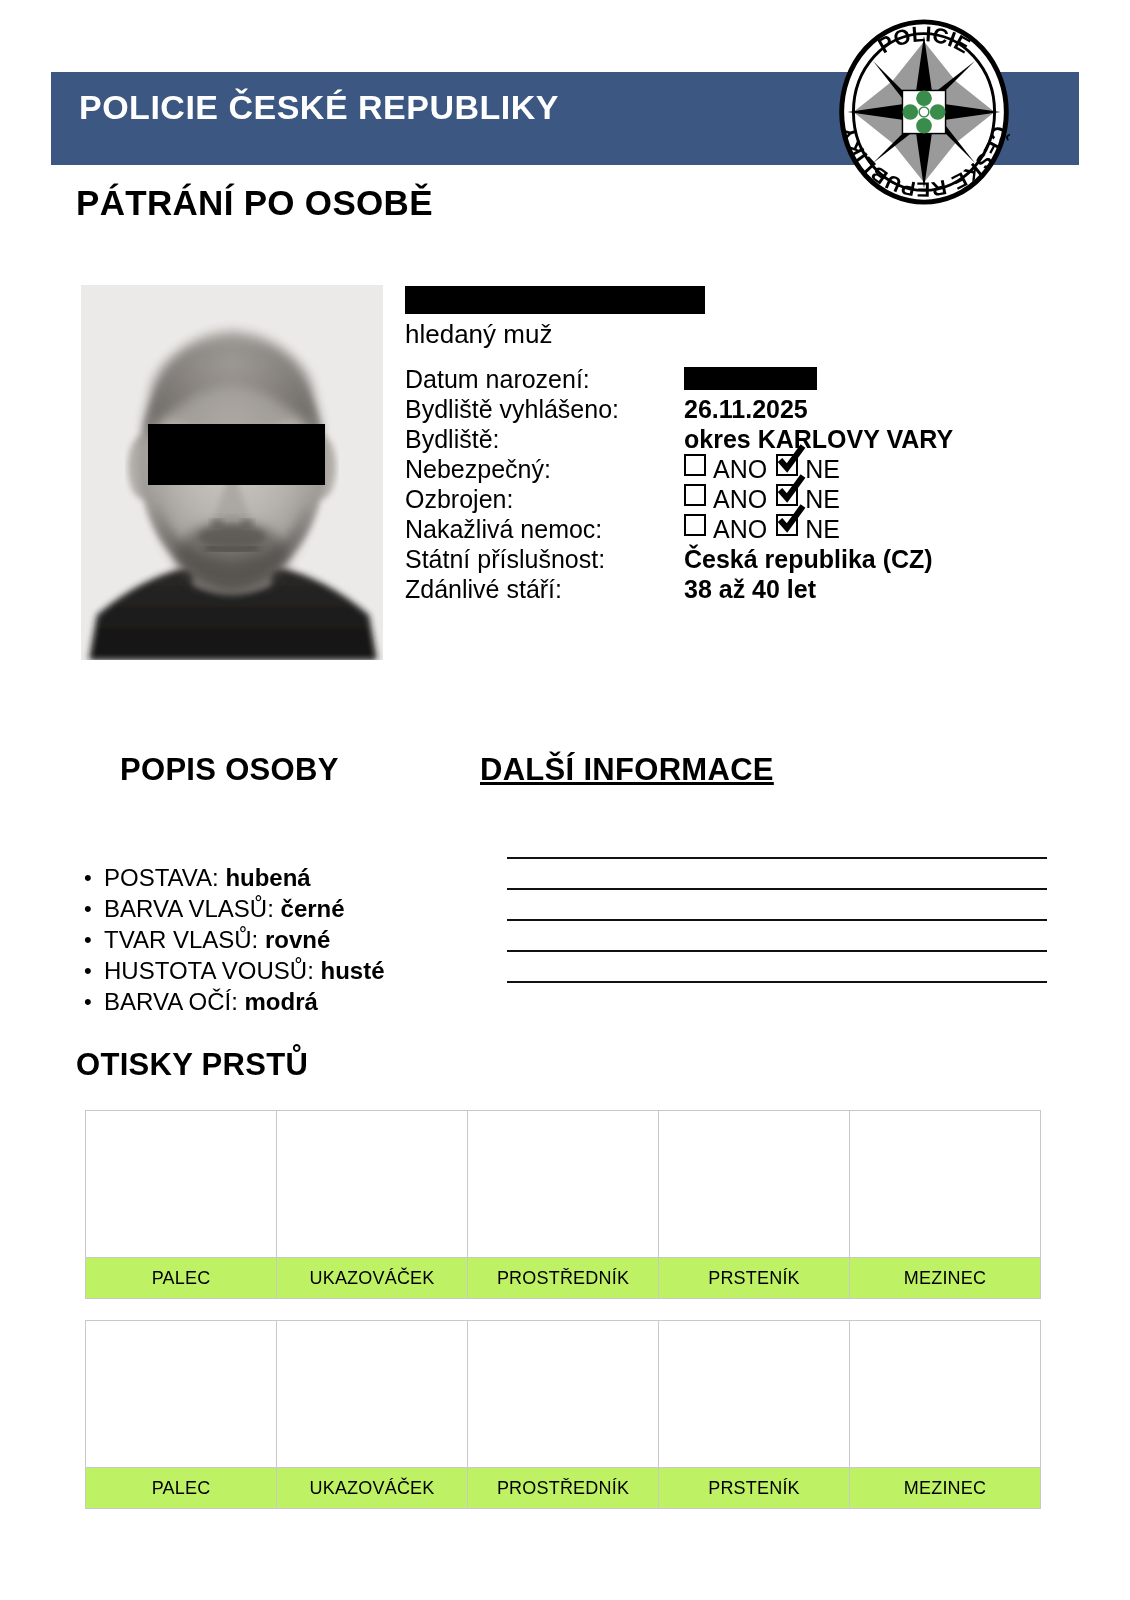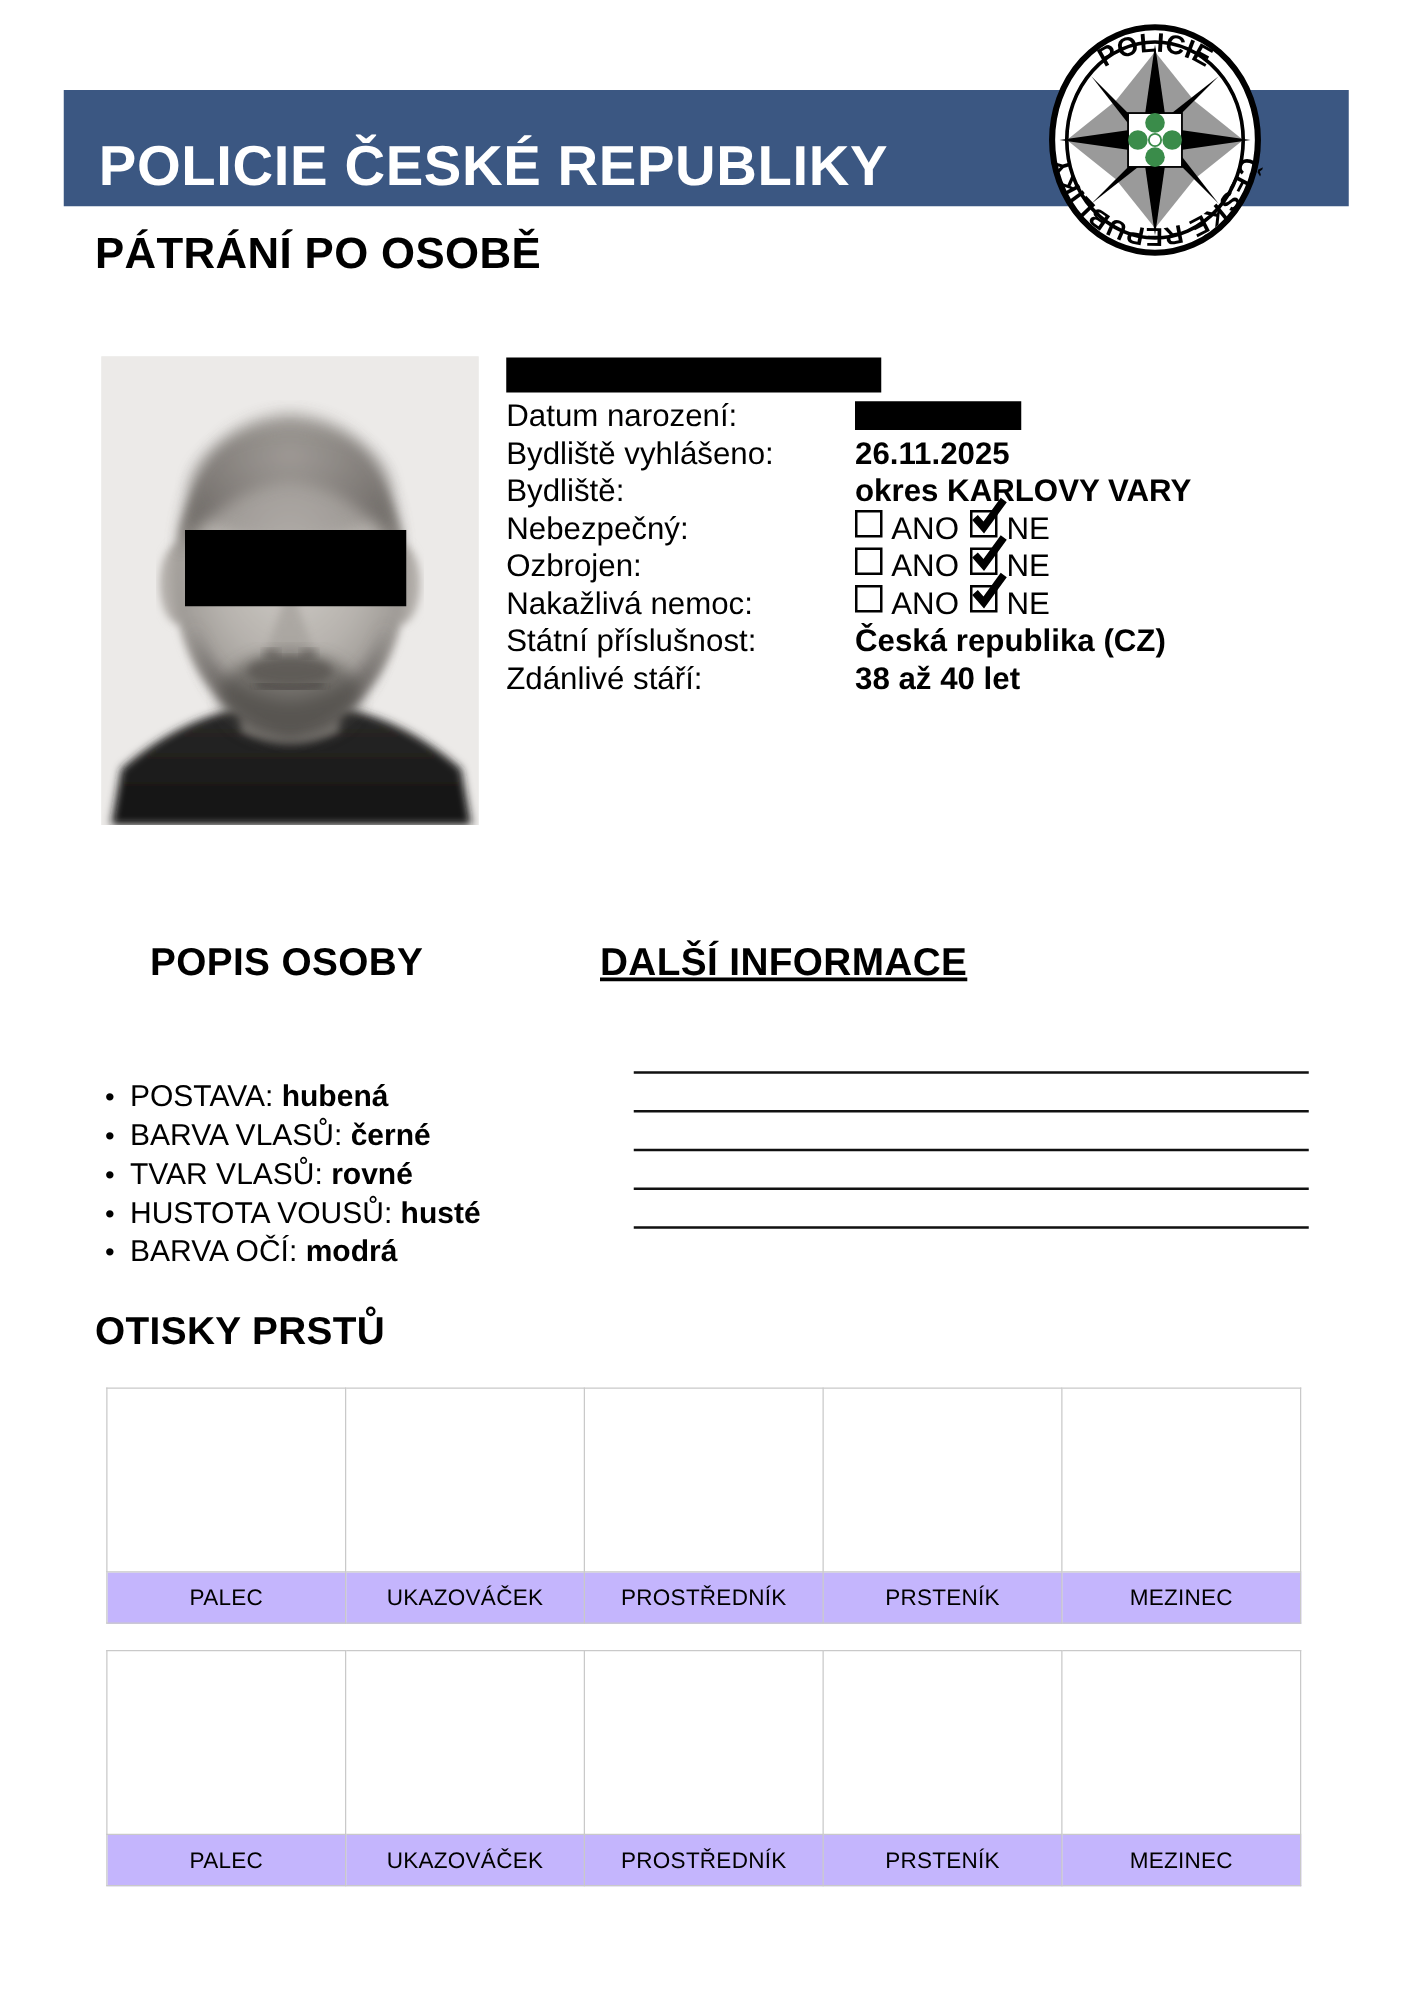--- a/index.html
+++ b/index.html
@@ -23,26 +23,25 @@
     left: 51px;
     top: 72px;
     width: 1028px;
     height: 93px;
     background: #3b5782;
   }
   #header-title {
     position: absolute;
     left: 79px;
     top: 88px;
-    font-size: 45px;
+    font-size: 34px;
     font-weight: bold;
     color: #ffffff;
     letter-spacing: 0.5px;
     white-space: nowrap;
-    margin-top: 19px;
   }
   #police-logo {
     position: absolute;
     left: 826px;
     top: 14px;
     width: 196px;
     height: 196px;
   }
 
   #page-title {
@@ -217,21 +216,21 @@
   .fp-table td {
     border: 1px solid #c9c9c9;
     padding: 0;
   }
   .fp-table td.print-cell {
     height: 146px;
     background: #ffffff;
   }
   .fp-table td.label-cell {
     height: 40px;
-    background: #c4b5fd;
+    background: #bef264;
     text-align: center;
     vertical-align: middle;
     font-size: 18px;
     letter-spacing: 0.2px;
     white-space: nowrap;
   }
 </style>
 </head>
 <body>
 
@@ -340,20 +339,21 @@
 
     <path d="M 124 262 Q 151 270 178 262" stroke="#3b3835" stroke-width="4" fill="none" opacity="0.8" filter="url(#soft)"></path>
   </svg>
 </div>
 <div id="photo-redaction"></div>
 
 <div id="identity-block">
 
   <div id="name-redaction"></div>
 
+  <div id="subject-type">hledaný muž</div>
 
   <div class="field-row">
     <div class="field-label">Datum narození:</div>
     <div class="field-value redacted"></div>
   </div>
 
   <div class="field-row">
     <div class="field-label">Bydliště vyhlášeno:</div>
     <div class="field-value">26.11.2025</div>
   </div>

